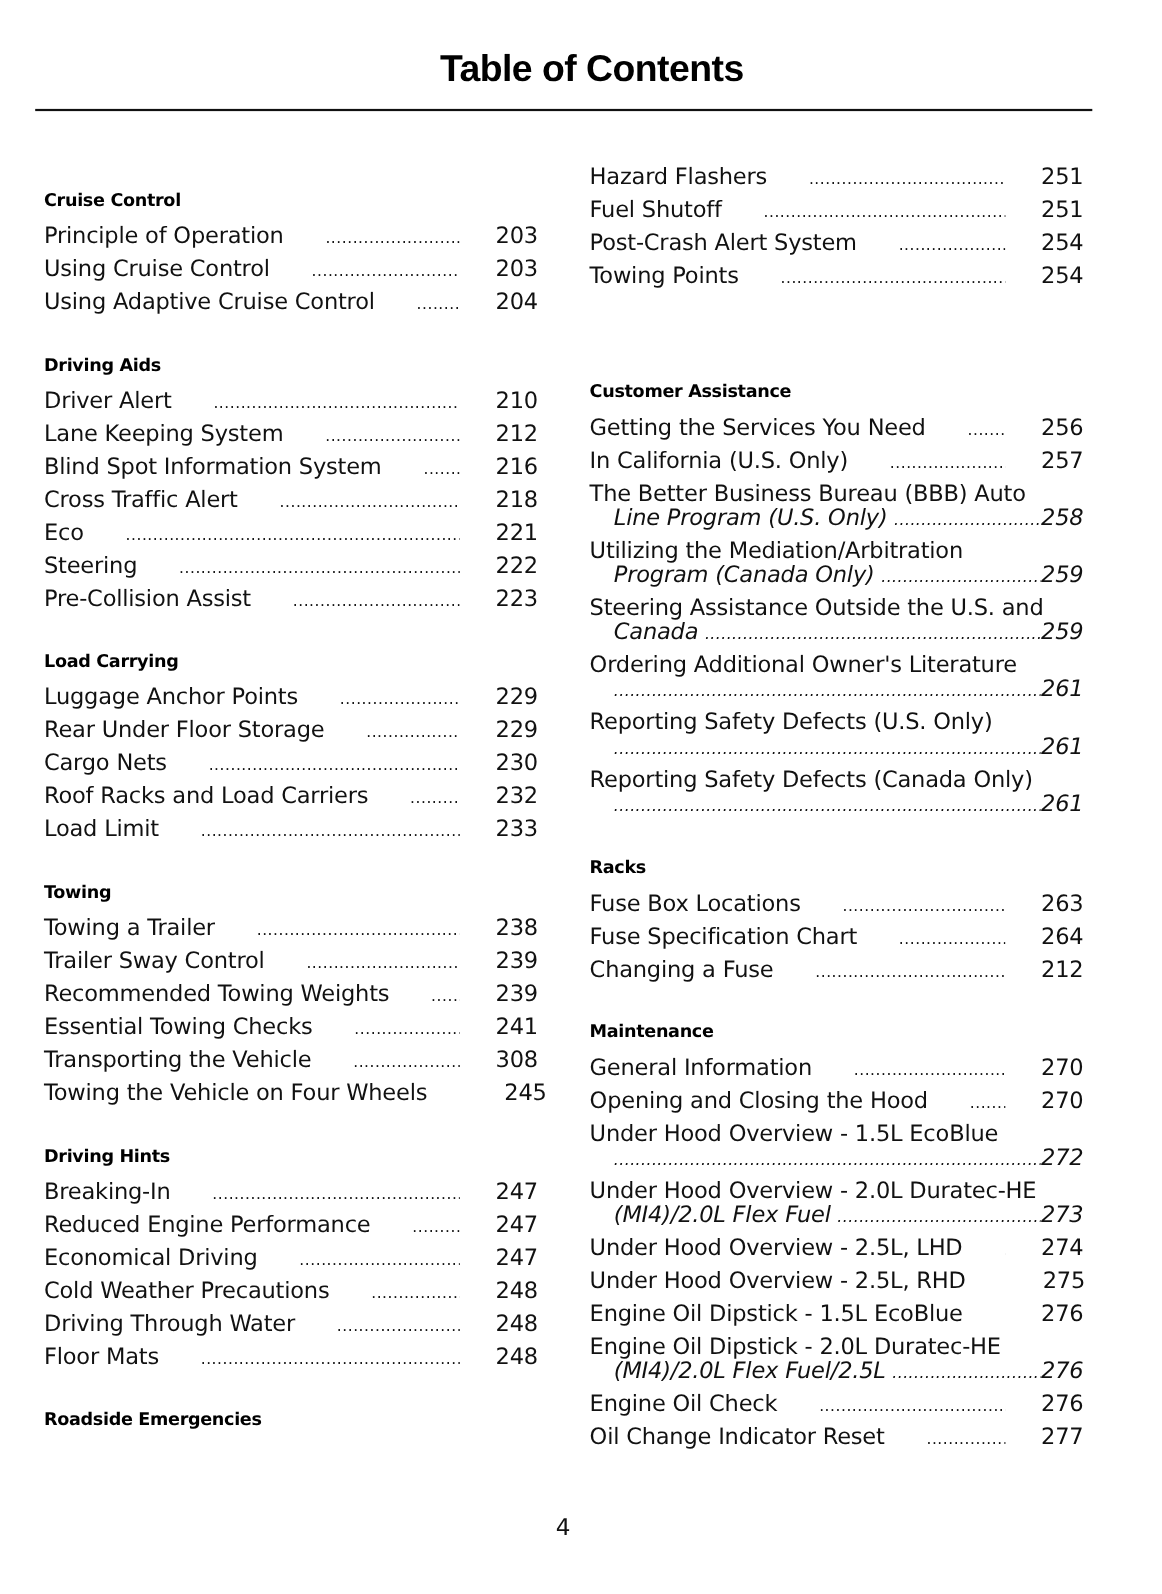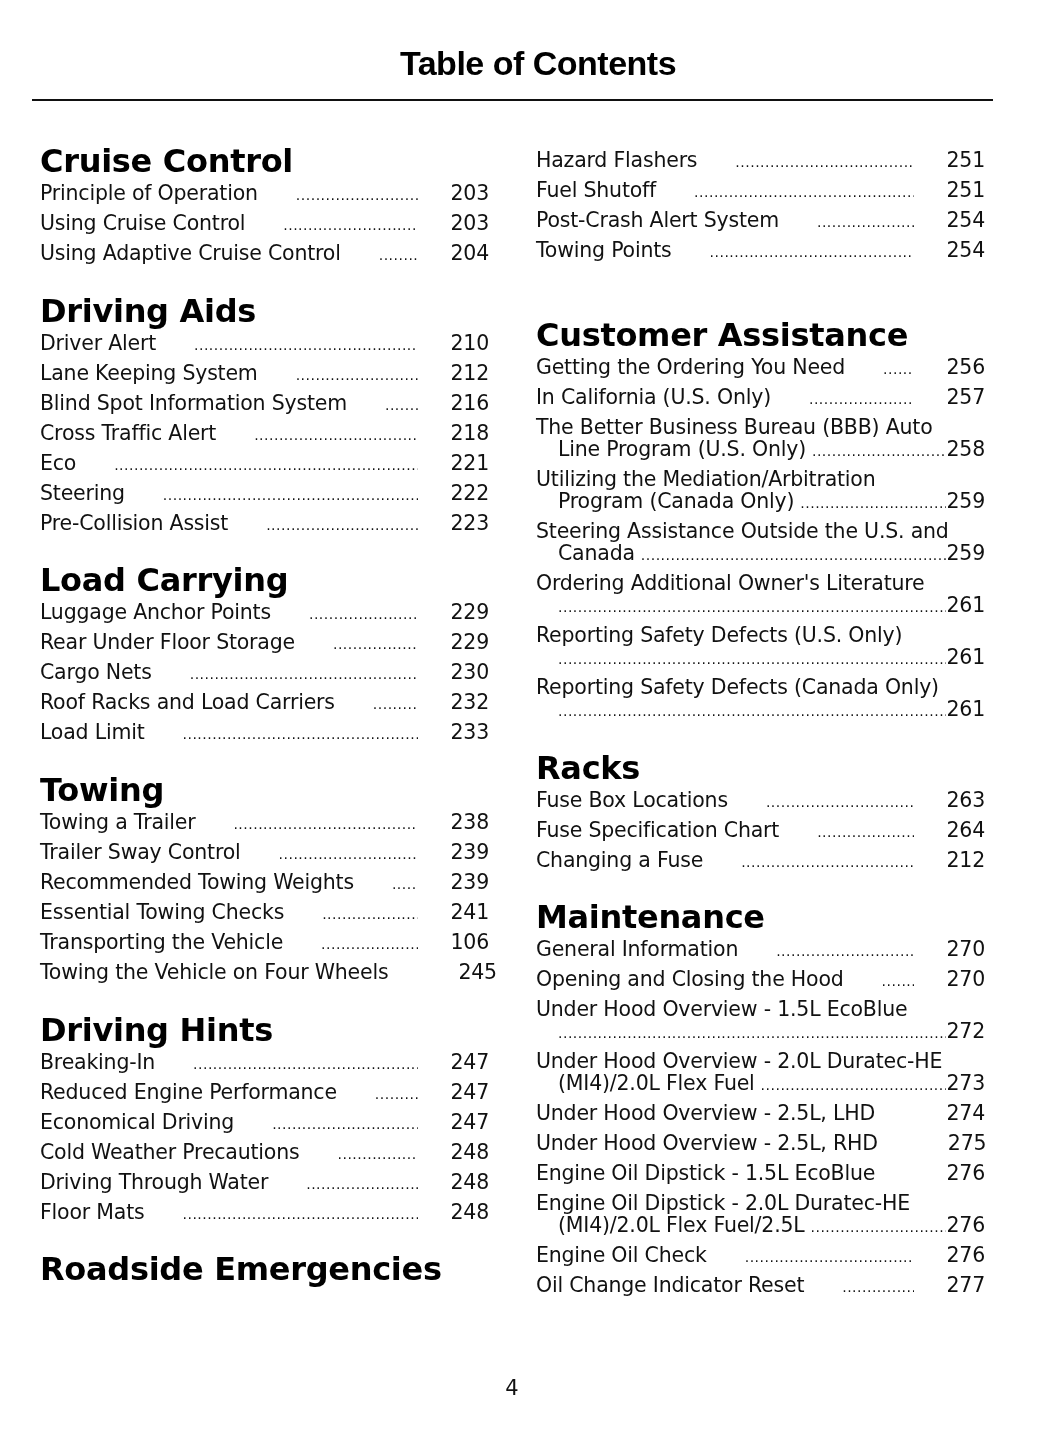--- a/index.html
+++ b/index.html
@@ -6,31 +6,31 @@
   body { width:1056px; height:1449px; position:relative; overflow:hidden;
          font-family:"DejaVu Sans", sans-serif; color:#111; }
   .title { position:absolute; top:44px; left:0; width:1024px; text-align:center;
            font-family:"Liberation Sans", sans-serif; font-weight:bold; font-size:34px;
            letter-spacing:-0.5px; color:#000;margin-left:26px; }
   .rule { position:absolute; top:99px; left:32px; width:961px; height:2px; background:#111; }
   .col { position:absolute; top:0; width:449px; }
   .col.left { left:40px; }
   .col.right { left:536px; }
   .section { position:absolute; left:0; width:449px; }
-  .heading { font-family:"DejaVu Sans", sans-serif; font-weight:bold; font-size:32px;
-             height:34px; line-height:34px; color:#000; letter-spacing:-0.3px; }
+  .heading { font-family:"DejaVu Sans", sans-serif; font-weight:bold; font-size:16px;
+             height:34px; line-height:34px; color:#000; letter-spacing:-0.3px;margin-top:21px; }
   .entry { position:relative; font-size:20.5px; line-height:30px; height:30px;
            display:flex; align-items:center; white-space:nowrap; letter-spacing:-0.2px; cursor:pointer;gap:32px; }
   .entry .label { flex:0 0 auto; padding-right:6px; }
   .entry .dots { flex:1 1 auto; overflow:hidden; height:30px; }
   .entry .dots::before { content:"................................................................................................................................................................................................"; letter-spacing:0.5px; font-size:14px; }
   .entry .page { flex:0 0 auto; }
   .entry.wrap { height:auto; display:block; line-height:22px; padding-top:4px; padding-bottom:4px; white-space:normal; }
   .entry.wrap .line1 { display:block; white-space:nowrap; }
-  .entry.wrap .line2 { display:flex; align-items:baseline; white-space:nowrap; padding-left:22px; }
+  .entry.wrap .line2 { display:flex; align-items:baseline; white-space:nowrap; padding-left:22px;font-style:italic; }
   .entry.wrap .line2 .cont { flex:0 0 auto; padding-right:6px; }
   .entry.wrap .line2 .dots { height:22px; }
   .pagenum { position:absolute; top:1376px; left:0; width:1024px; text-align:center; font-size:21px; }
 </style>
 </head>
 <body>
 
 <div class="title">Table of Contents</div>
 <div class="rule"></div>
 
@@ -141,21 +141,21 @@
         <span class="page">239</span>
       </div>
     <div class="entry">
         <span class="label">Essential Towing Checks</span>
         <span class="dots"></span>
         <span class="page">241</span>
       </div>
     <div class="entry">
         <span class="label">Transporting the Vehicle</span>
         <span class="dots"></span>
-        <span class="page">106</span>
+        <span class="page">308</span>
       </div>
     <div class="entry">
         <span class="label">Towing the Vehicle on Four Wheels</span>
         <span class="dots"></span>
         <span class="page">245</span>
       </div>
   </div>
 
   <div class="section" style="top:1013px">
     <div class="heading">Driving Hints</div>
@@ -217,21 +217,21 @@
     <div class="entry">
         <span class="label">Towing Points</span>
         <span class="dots"></span>
         <span class="page">254</span>
       </div>
   </div>
 
   <div class="section" style="top:318px">
     <div class="heading">Customer Assistance</div>
     <div class="entry">
-        <span class="label">Getting the Ordering You Need</span>
+        <span class="label">Getting the Services You Need</span>
         <span class="dots"></span>
         <span class="page">256</span>
       </div>
     <div class="entry">
         <span class="label">In California (U.S. Only)</span>
         <span class="dots"></span>
         <span class="page">257</span>
       </div>
     <div class="entry wrap">
       <span class="line1">The Better Business Bureau (BBB) Auto</span>

